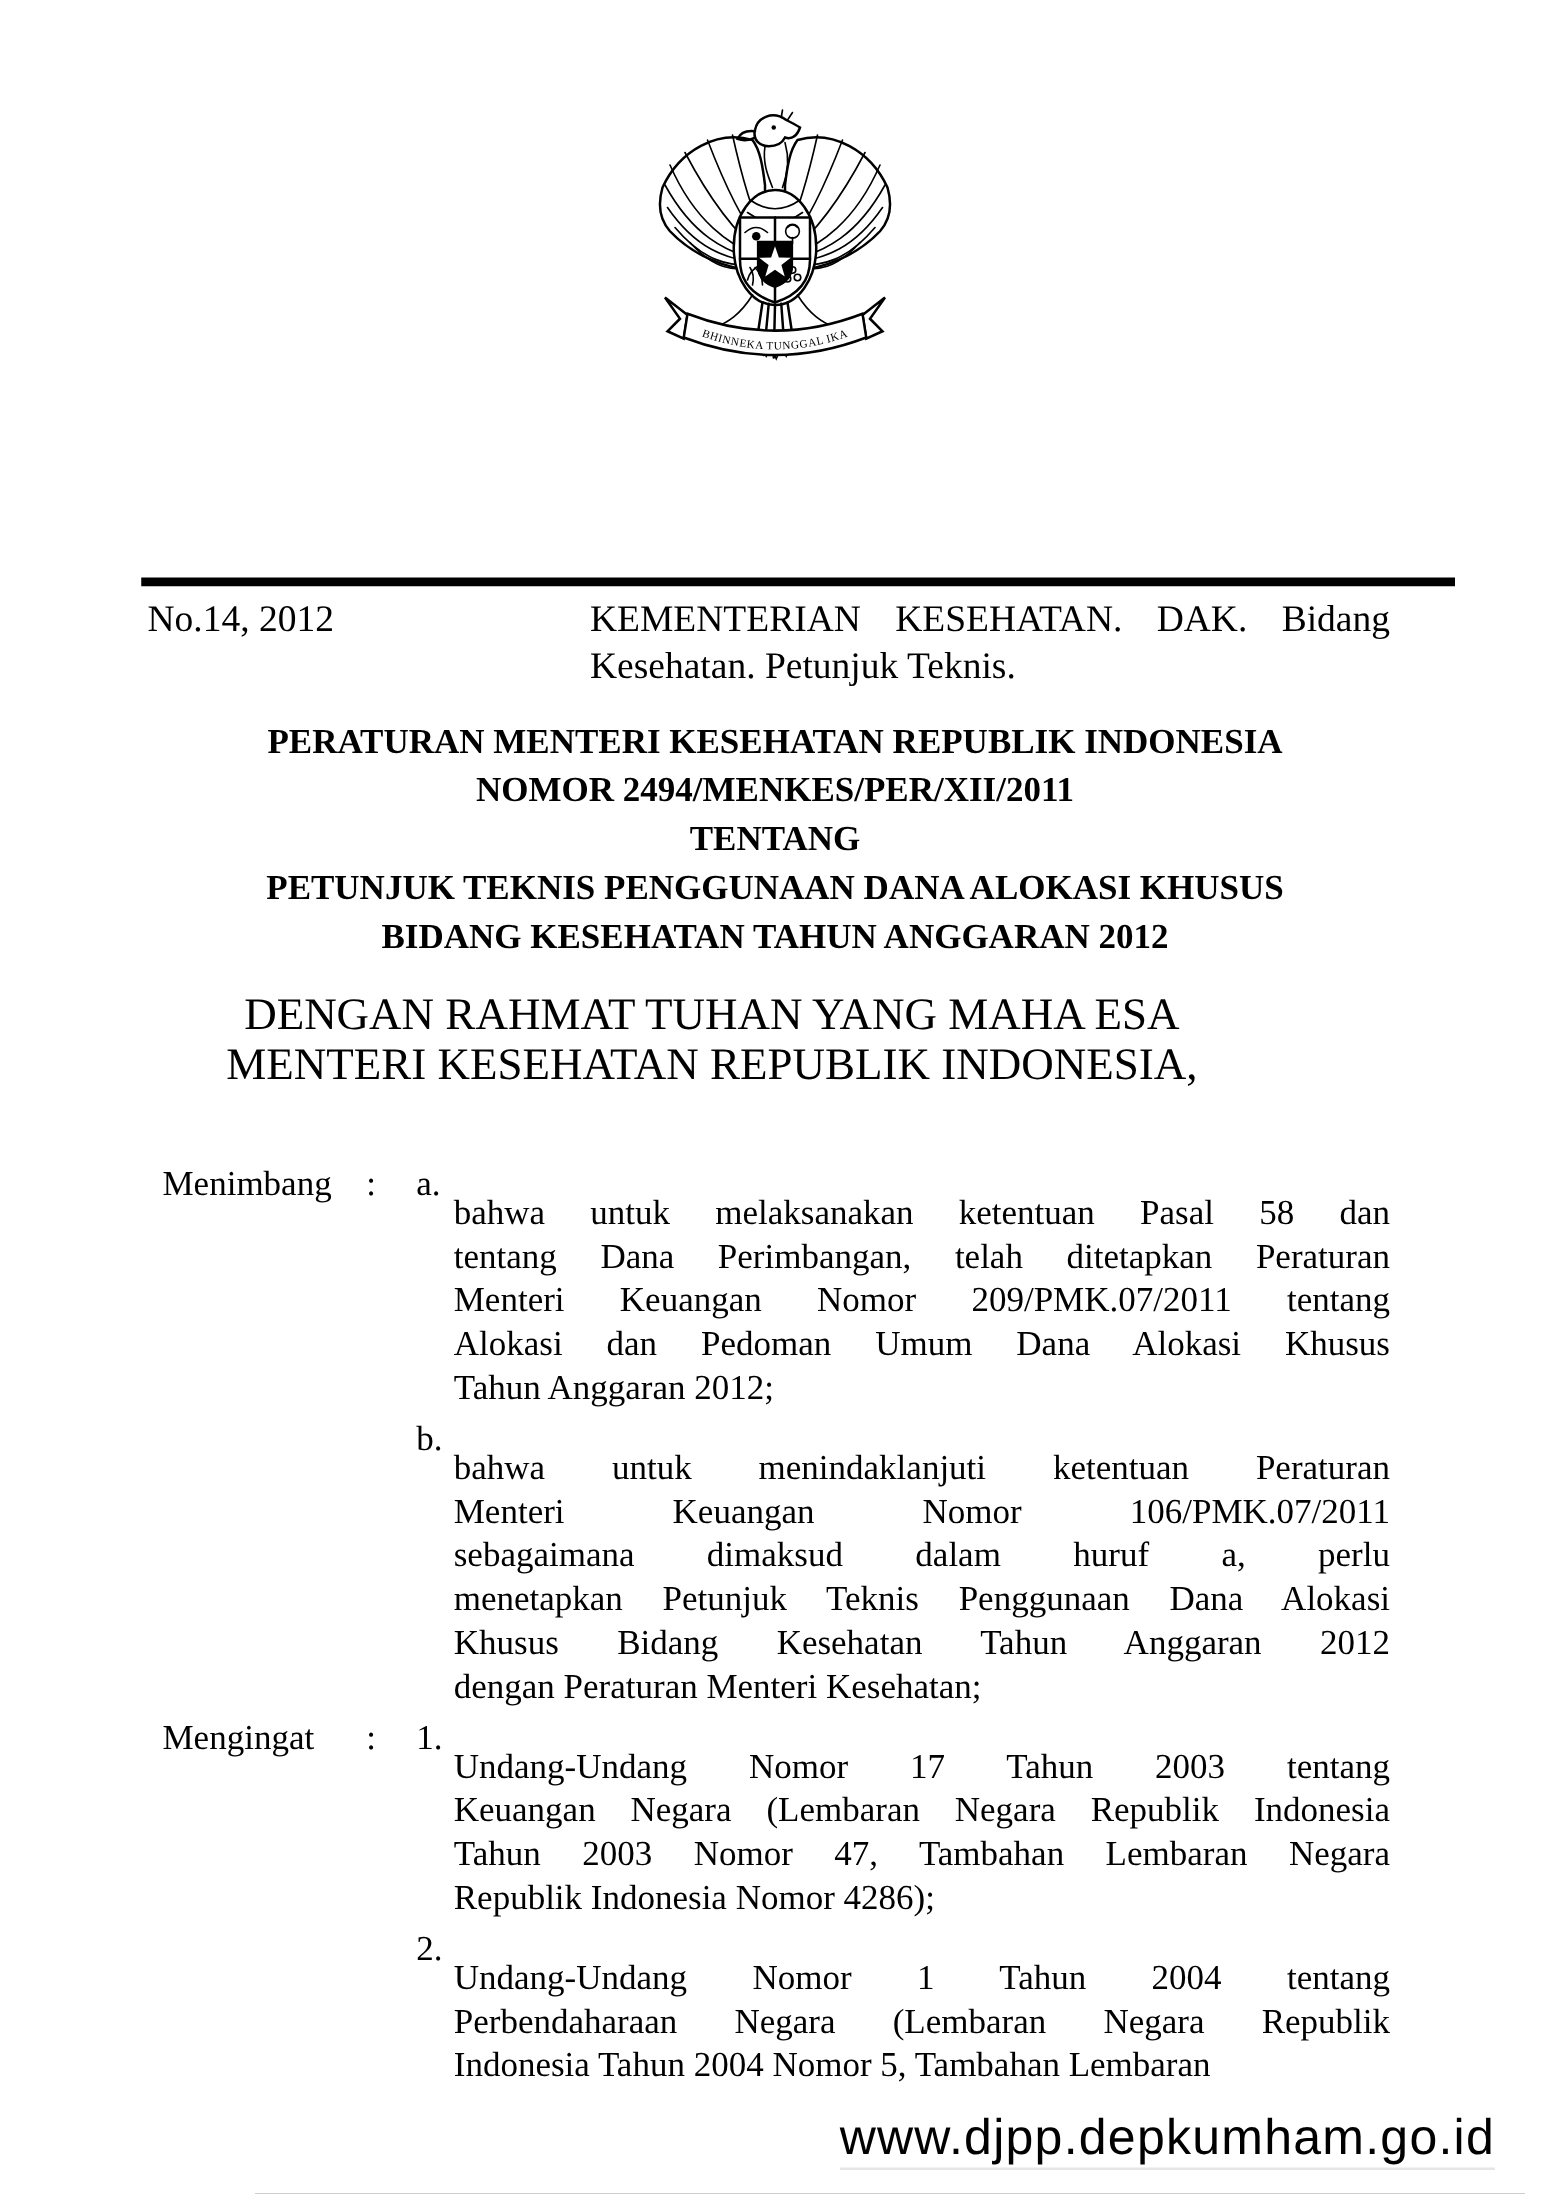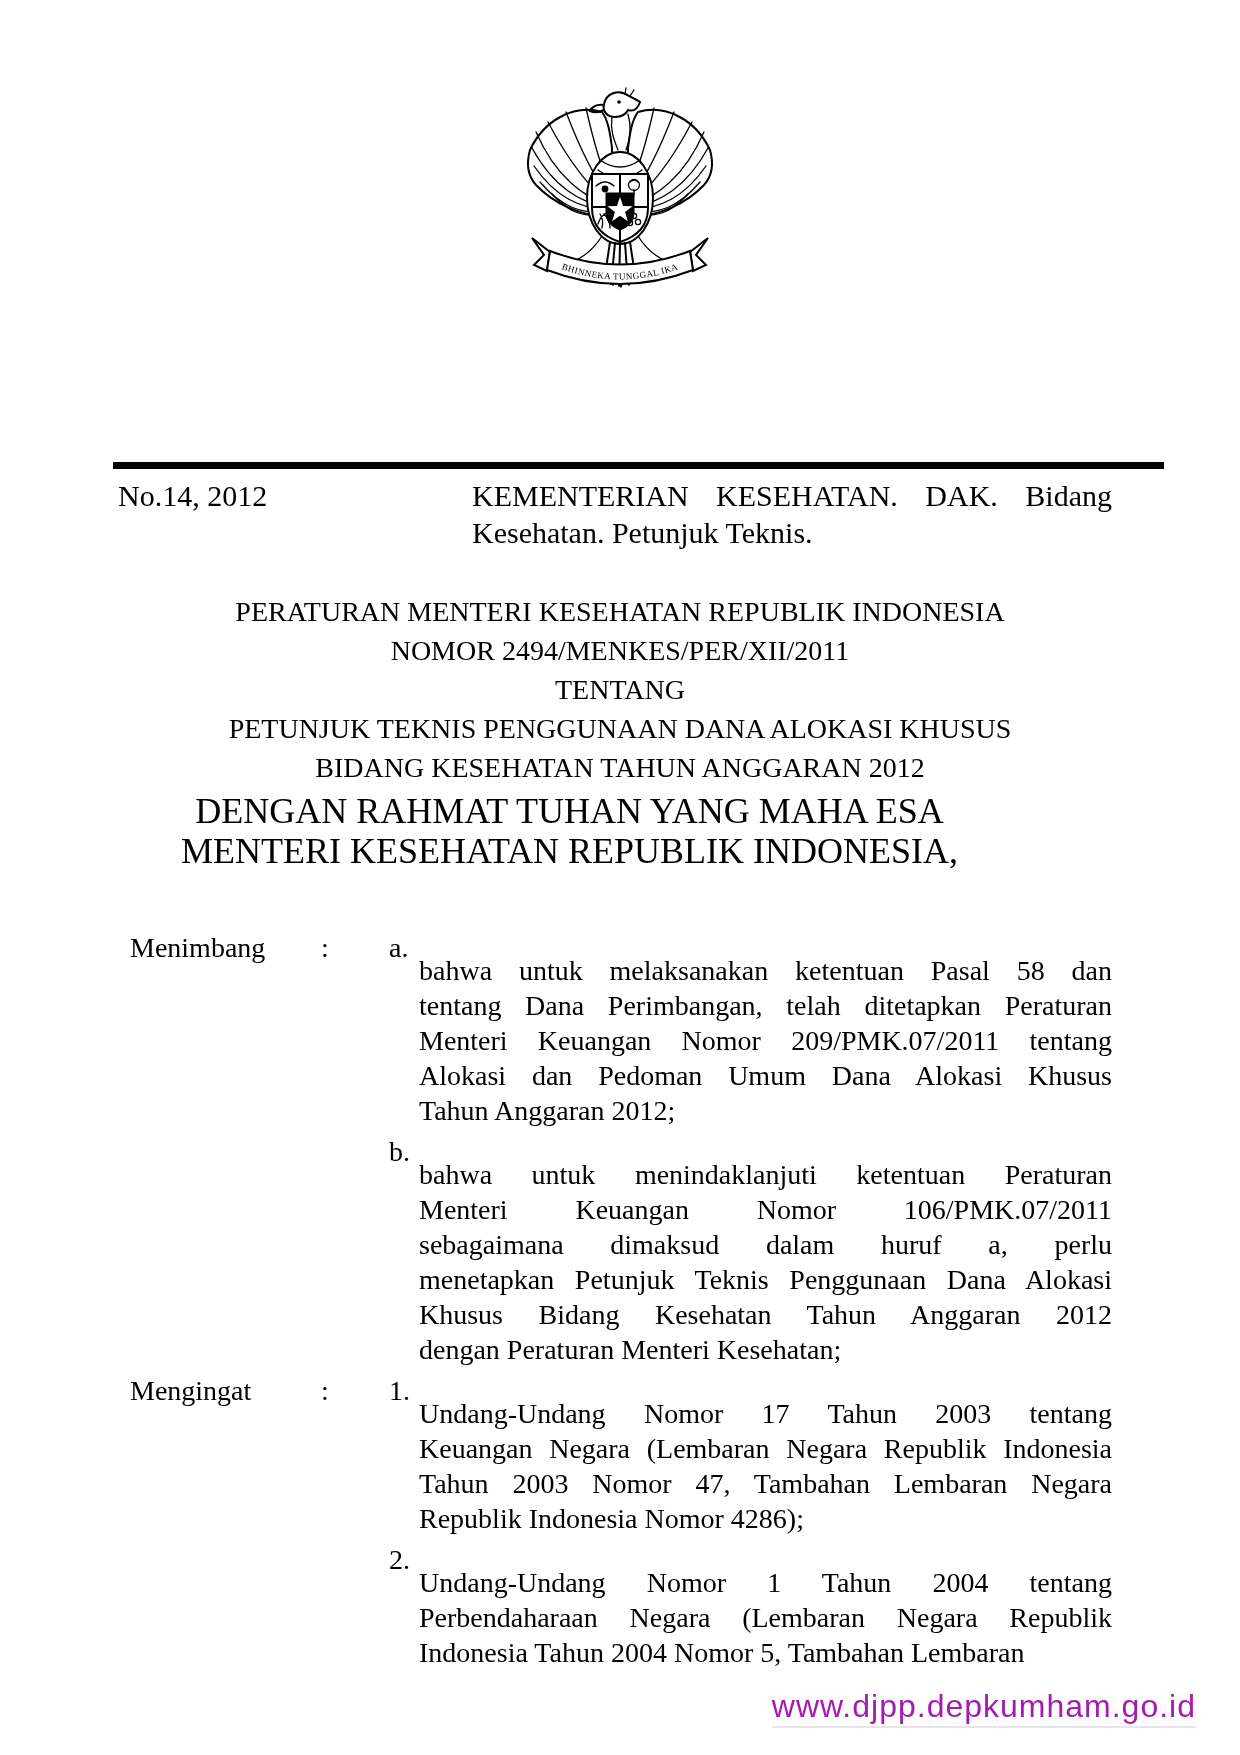--- a/index.html
+++ b/index.html
@@ -13,34 +13,34 @@
   .masthead{
     position:absolute;top:314px;left:0;width:1240px;text-align:center;
     font-weight:bold;font-size:64px;line-height:73px;white-space:nowrap;
   }
   .rule{position:absolute;top:462px;left:113px;width:1051px;height:7px;background:#000;}
   .hdr{position:absolute;top:477px;left:118px;width:994px;display:flex;font-size:30px;line-height:37px;gap:47px;}
   .hdr-no{width:300px;flex:none;}
   .hdr-subject{margin-left:auto;width:640px;}
   .tline{text-align:justify;text-align-last:justify;}
   .tline:last-of-type{text-align-last:left;}
-  .titleblock{position:absolute;top:592px;left:0;width:1240px;text-align:center;font-size:28px;line-height:39px;}
+  .titleblock{position:absolute;top:574px;left:0;width:1240px;text-align:center;font-size:28px;line-height:39px;font-weight:bold;}
   .preamble{position:absolute;top:791px;left:0;width:1139px;text-align:center;font-size:36px;line-height:40px;}
   .clauses{position:absolute;top:930px;left:130px;width:982px;font-size:28px;line-height:35px;}
-  .crow{display:flex;align-items:flex-start;gap:28px;}
+  .crow{display:flex;align-items:flex-start;}
   .clabel{width:163px;flex:none;}
   .ccolon{width:40px;flex:none;}
   .citems{flex:1;min-width:0;}
   .citem{display:flex;margin-bottom:6px;}
   .cmarker{width:30px;flex:none;}
   .clines{flex:1;min-width:0;margin-top:23px;}
   .watermark{
     position:absolute;top:1688px;right:44px;
     font-family:"Liberation Sans","DejaVu Sans",sans-serif;
-    font-size:32px;color:#a21caf;
+    font-size:40px;color:#000000;
     border-bottom:2px solid #e6e6e6;padding-bottom:1px;letter-spacing:1px;
     text-decoration:none;
   }
   .garuda-stroke{fill:none;stroke:#000;stroke-width:2;stroke-linecap:round;}
   .garuda-thin{fill:none;stroke:#000;stroke-width:1.3;stroke-linecap:round;}
   .garuda-white{fill:#fff;stroke:#000;stroke-width:2;}
 </style>
 </head>
 <body>
 

